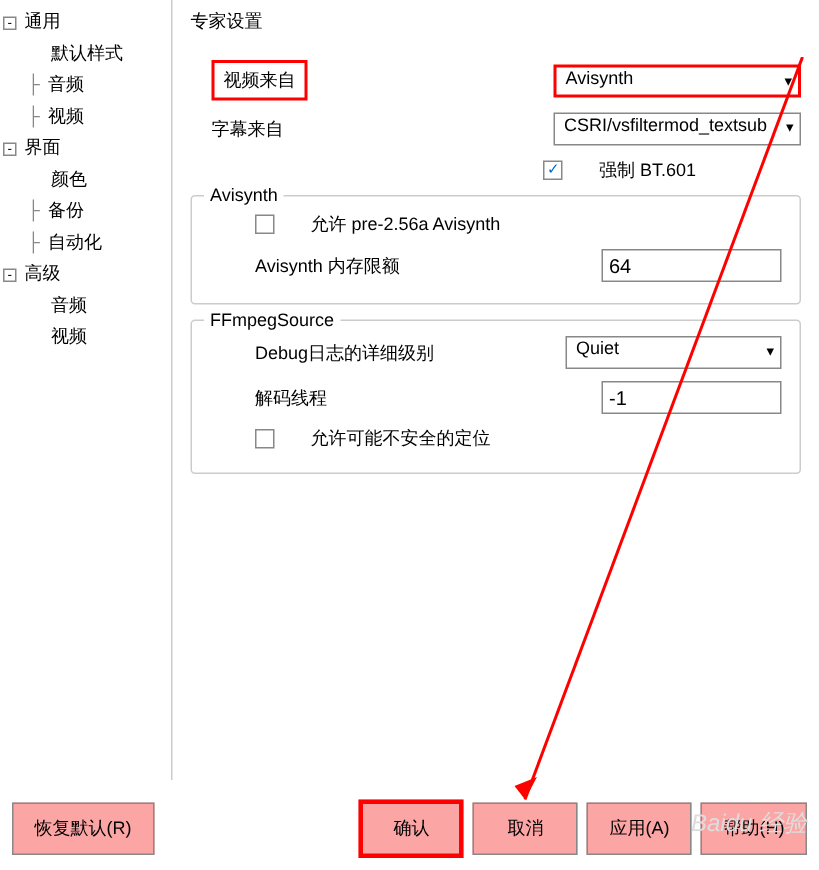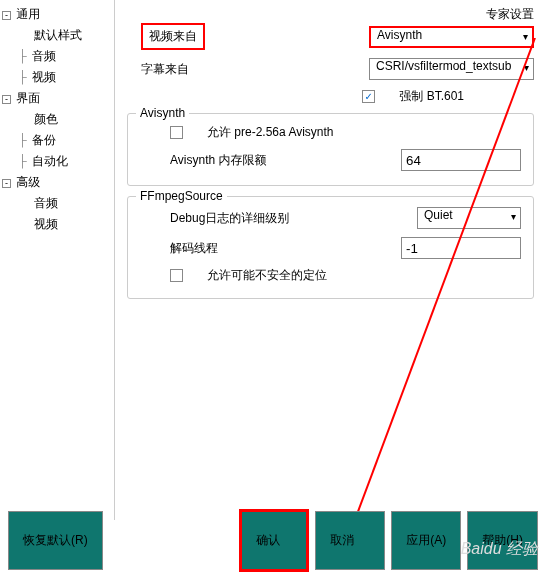--- a/index.html
+++ b/index.html
@@ -6,36 +6,36 @@
 body { font-family: "Microsoft YaHei", SimSun, sans-serif; font-size: 12px; background: #fff; width: 546px; height: 580px; position: relative; overflow: hidden; }
 .container { display: flex; height: 520px; }
 .sidebar { width: 115px; border-right: 1px solid #ccc; padding: 4px 2px; overflow: hidden; }
 .tree-item { padding: 2px 0 2px 4px; white-space: nowrap; cursor: pointer; }
 .tree-item.level1 { padding-left: 0; }
 .tree-item.level2 { padding-left: 16px; }
 .tree-item.level3 { padding-left: 32px; }
 .tree-expander { display: inline-block; width: 9px; height: 9px; border: 1px solid #888; text-align: center; line-height: 7px; font-size: 9px; margin-right: 2px; }
 .tree-connector { color: #888; display: inline-block; width: 14px; }
 .main { flex: 1; padding: 6px 12px; position: relative; }
-.section-title { margin-bottom: 0; text-align: right; }
+.section-title { margin-bottom: 17px; }
 .row { display: flex; align-items: center; margin-bottom: 8px; padding-left: 14px; }
 .label { width: 145px; }
 .select { flex: 1; height: 22px; border: 1px solid #888; background: #fff; padding: 0 18px 0 6px; position: relative; cursor: pointer; }
 .select::after { content: "▾"; position: absolute; right: 4px; top: 3px; font-size: 10px; }
 .select.highlighted { border: 2px solid red; }
 .checkbox-row { display: flex; align-items: center; margin-bottom: 8px; padding-left: 14px; gap: 20px; }
 .checkbox { width: 13px; height: 13px; border: 1px solid #888; margin-right: 4px; text-align: center; line-height: 11px; font-size: 10px; color: #0066cc; cursor: pointer; }
 .checkbox.checked::before { content: "✓"; }
 .input { flex: 1; height: 22px; border: 1px solid #888; padding: 0 4px; }
 .group { border: 1px solid #ccc; border-radius: 3px; padding: 10px 12px 6px; margin: 6px 0 10px 0; position: relative; }
 .group-title { position: absolute; top: -8px; left: 8px; background: #fff; padding: 0 4px; }
 .group .row, .group .checkbox-row { padding-left: 0; margin-left: 30px; }
 .highlight-red { border: 2px solid red; display: inline-block; padding: 3px 6px; }
 .buttons { position: absolute; bottom: 8px; left: 0; right: 0; display: flex; align-items: center; padding: 0 8px; }
-.btn { border: 1px solid #888; background: #0f766e; padding: 20px 14px; cursor: pointer; min-width: 70px; text-align: left; }
+.btn { border: 1px solid #888; background: #fca5a5; padding: 8px 14px; cursor: pointer; min-width: 70px; text-align: center; }
 .btn.highlighted { border: 3px solid red; }
 .btn-spacer { flex: 1; }
 .btn + .btn { margin-left: 6px; }
 .arrow-svg { position: absolute; top: 38px; left: 120px; pointer-events: none; }
 .watermark { position: absolute; bottom: 20px; right: 8px; color: #ddd; font-size: 16px; font-style: italic; }
 </style>
 </head>
 <body>
 
 <div class="container">
@@ -84,21 +84,21 @@
         <div style="flex:1"></div>
         <input class="input" style="width: 120px; flex: 0 0 auto;" value="64">
       </div>
     </div>
 
     <div class="group">
       <span class="group-title">FFmpegSource</span>
       <div class="row">
         <span class="label">Debug日志的详细级别</span>
         <div style="flex:1"></div>
-        <div class="select" style="width:104px;flex:none"><span>Quiet</span></div>
+        <div class="select" style="width:144px;flex:none"><span>Quiet</span></div>
       </div>
       <div class="row">
         <span class="label">解码线程</span>
         <div style="flex:1"></div>
         <input class="input" style="width: 120px; flex: 0 0 auto;" value="-1">
       </div>
       <div class="checkbox-row">
         <span class="checkbox"></span>
         <span>允许可能不安全的定位</span>
       </div>

